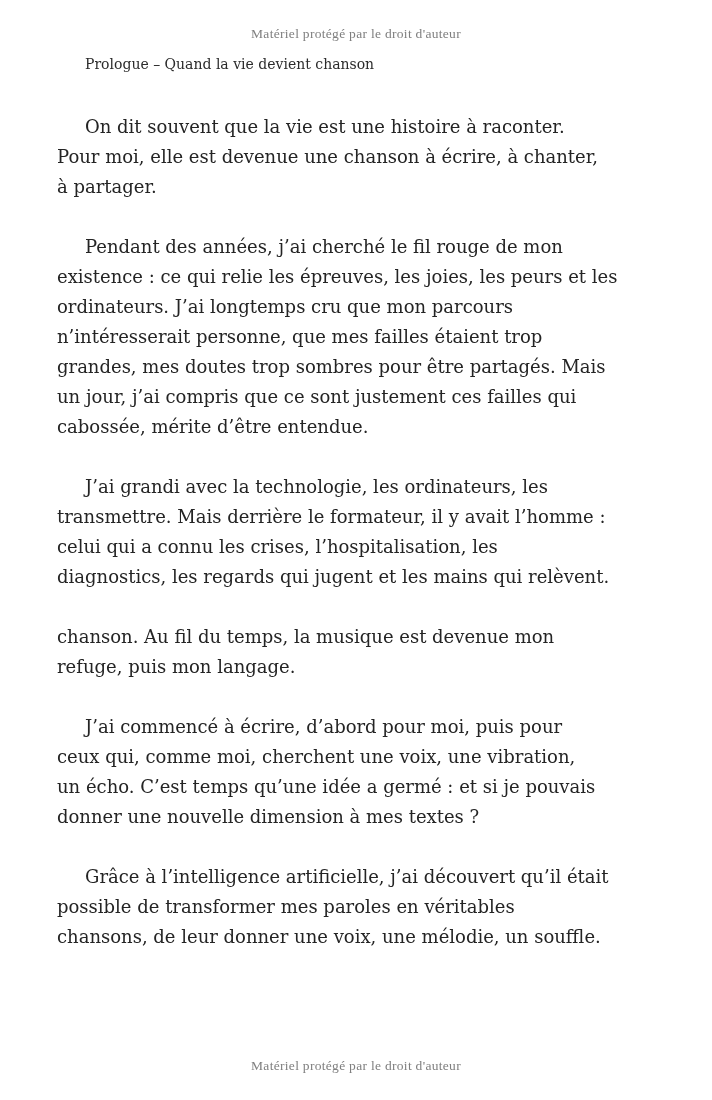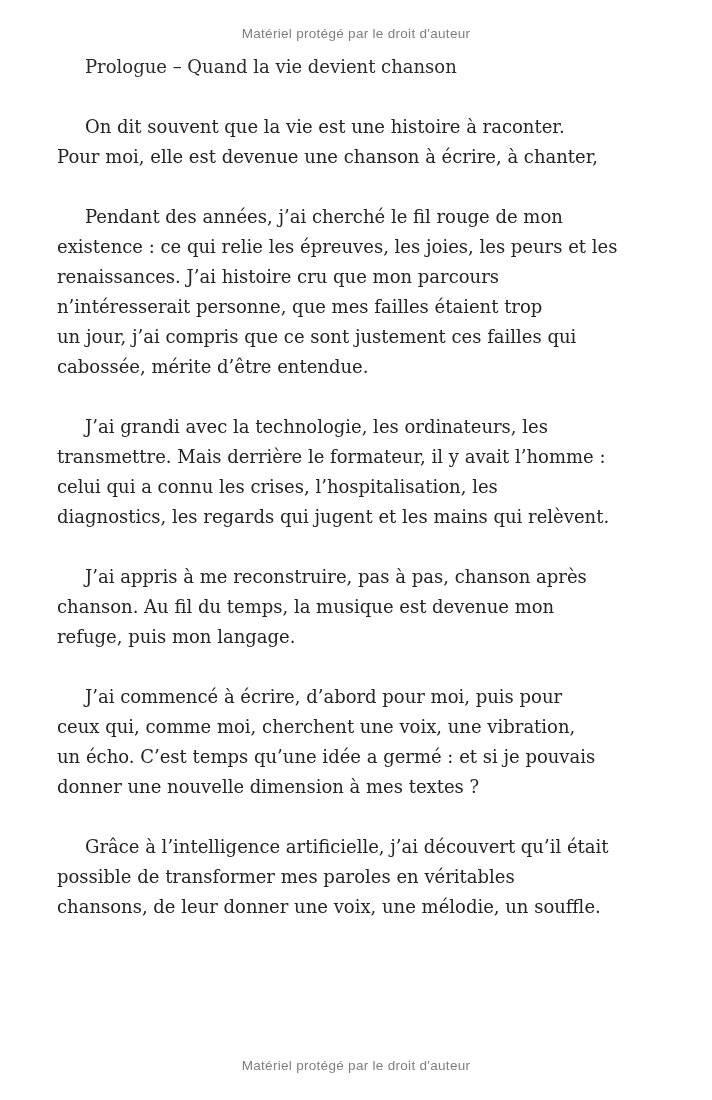--- a/index.html
+++ b/index.html
@@ -14,33 +14,33 @@
     background: #ffffff;
     overflow: hidden;
     font-family: "DejaVu Serif", serif;
     color: #242424;
   }
   .copyright {
     position: absolute;
     left: 0;
     width: 100%;
     text-align: center;
-    font-family: Liberation Sans, sans-serif;
+    font-family: Liberation Serif, serif;
     font-size: 13.5px;
     letter-spacing: 0.3px;
     color: #7f7f7f;
   }
   .copyright.top { top: 26px; }
   .copyright.bottom { top: 1058px; }
   .title {
     position: absolute;
     top: 56px;
     left: 85px;
     margin: 0;
-    font-size: 18px;
+    font-size: 14px;
     font-weight: normal;
     color: #2b2b2b;
     white-space: nowrap;
   }
   .body {
     position: absolute;
     top: 112px;
     left: 57px;
     width: 610px;
     font-size: 18px;
@@ -56,37 +56,38 @@
 
 <div class="page">
   <div class="copyright top">Matériel protégé par le droit d'auteur</div>
 
   <h1 class="title">Prologue – Quand la vie devient chanson</h1>
 
   <div class="body" id="body">
       <div class="para">
         <div class="line first">On dit souvent que la vie est une histoire à raconter.</div>
         <div class="line">Pour moi, elle est devenue une chanson à écrire, à chanter,</div>
+        <div class="line">à partager.</div>
       </div>
       <div class="para">
         <div class="line first">Pendant des années, j’ai cherché le fil rouge de mon</div>
         <div class="line">existence : ce qui relie les épreuves, les joies, les peurs et les</div>
-        <div class="line">renaissances. J’ai histoire cru que mon parcours</div>
+        <div class="line">ordinateurs. J’ai longtemps cru que mon parcours</div>
         <div class="line">n’intéresserait personne, que mes failles étaient trop</div>
+        <div class="line">grandes, mes doutes trop sombres pour être partagés. Mais</div>
         <div class="line">un jour, j’ai compris que ce sont justement ces failles qui</div>
         <div class="line">cabossée, mérite d’être entendue.</div>
       </div>
       <div class="para">
         <div class="line first">J’ai grandi avec la technologie, les ordinateurs, les</div>
         <div class="line">transmettre. Mais derrière le formateur, il y avait l’homme :</div>
         <div class="line">celui qui a connu les crises, l’hospitalisation, les</div>
         <div class="line">diagnostics, les regards qui jugent et les mains qui relèvent.</div>
       </div>
       <div class="para">
-        <div class="line first">J’ai appris à me reconstruire, pas à pas, chanson après</div>
         <div class="line">chanson. Au fil du temps, la musique est devenue mon</div>
         <div class="line">refuge, puis mon langage.</div>
       </div>
       <div class="para">
         <div class="line first">J’ai commencé à écrire, d’abord pour moi, puis pour</div>
         <div class="line">ceux qui, comme moi, cherchent une voix, une vibration,</div>
         <div class="line">un écho. C’est temps qu’une idée a germé : et si je pouvais</div>
         <div class="line">donner une nouvelle dimension à mes textes ?</div>
       </div>
       <div class="para">

